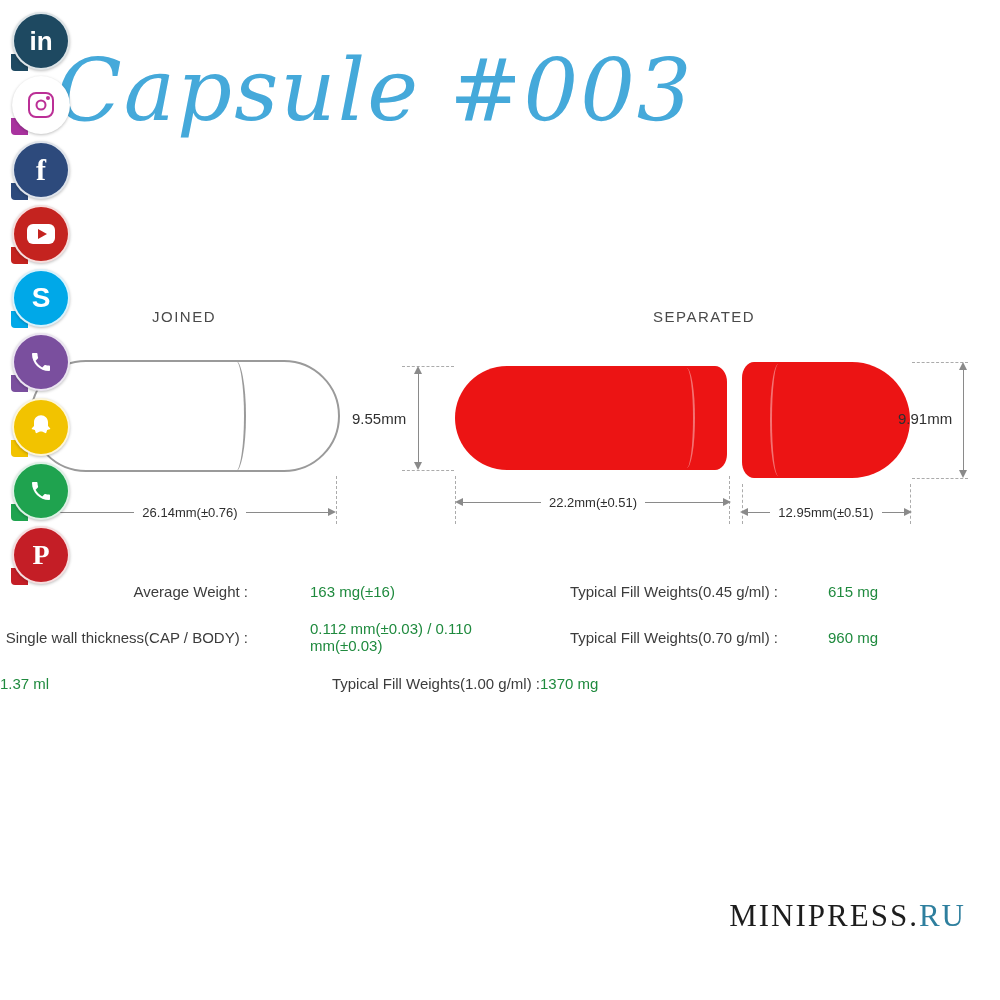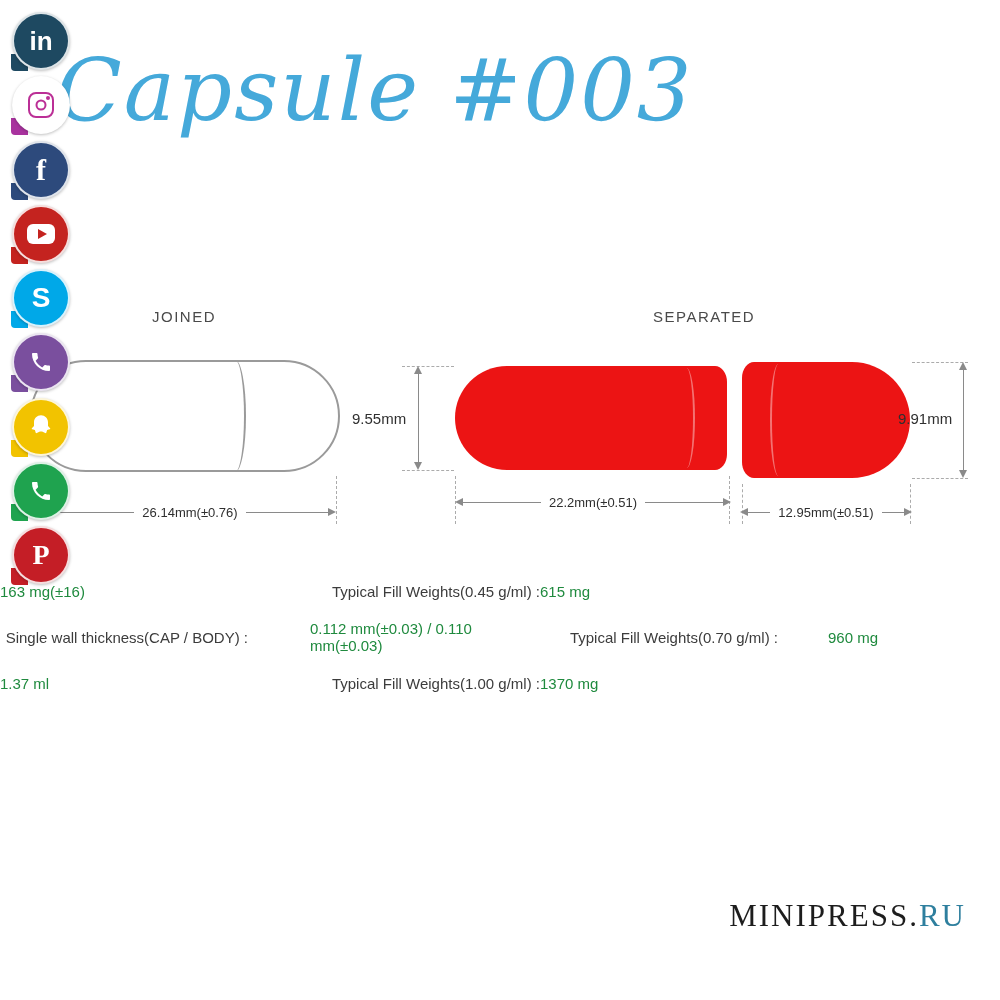--- a/index.html
+++ b/index.html
@@ -245,20 +245,21 @@
       <span class="hline"></span>
     <span class="dim-text">12.95mm(±0.51)</span>
     <span class="hline"></span>
       <span class="arr-r"></span>
   </div>
 
 </div>
 
 <div class="specs">
   <div class="srow">
+    <div class="slabel">Average Weight :</div>
     <div class="svalue">163 mg(±16)</div>
     <div class="slabel">Typical Fill Weights(0.45 g/ml) :</div>
     <div class="svalue">615 mg</div>
   </div>
   <div class="srow">
     <div class="slabel">Single wall thickness(CAP / BODY) :</div>
     <div class="svalue">0.112 mm(±0.03) / 0.110 mm(±0.03)</div>
     <div class="slabel">Typical Fill Weights(0.70 g/ml) :</div>
     <div class="svalue">960 mg</div>
   </div>

